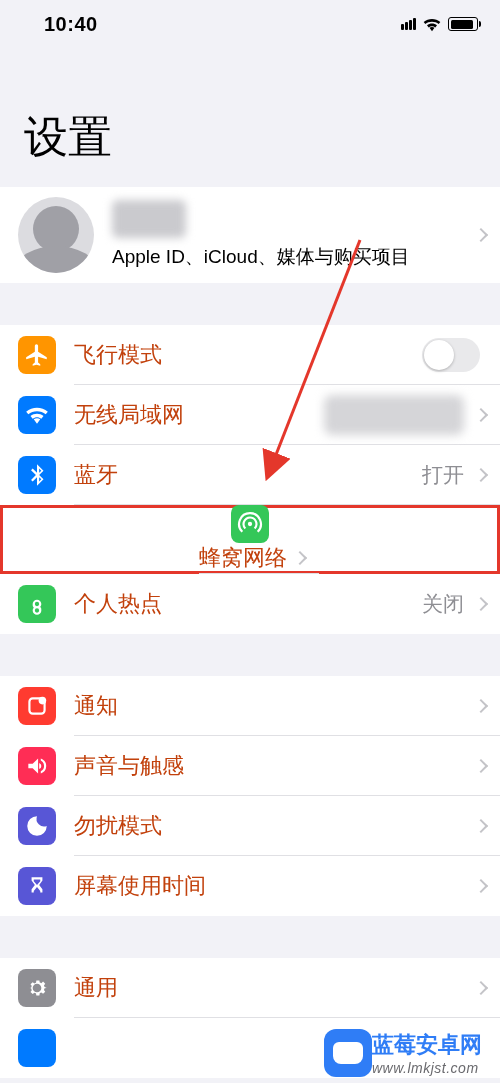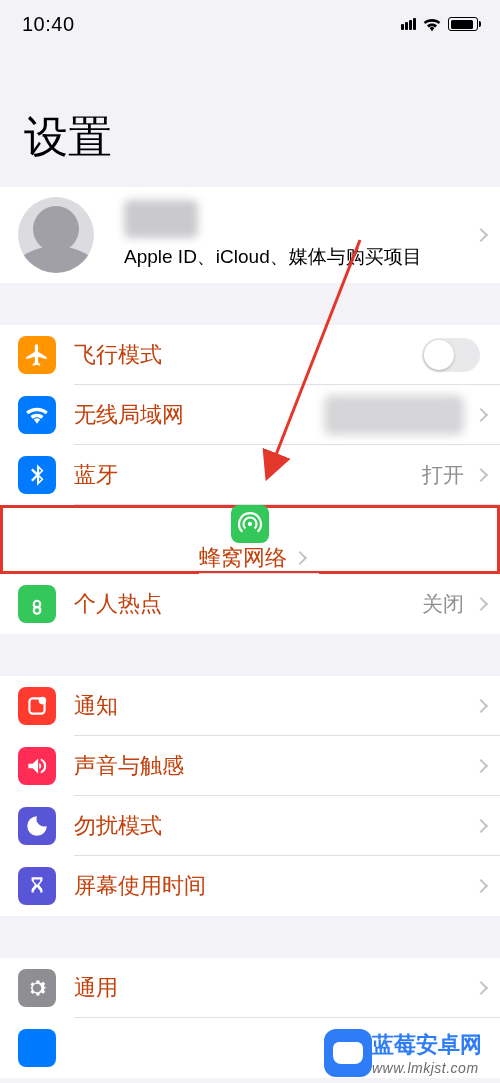--- a/index.html
+++ b/index.html
@@ -1,18 +1,18 @@
 <!DOCTYPE html>
 <html><head>
 <meta charset="utf-8">
 <style>
   * { margin: 0; padding: 0; box-sizing: border-box; }
   html, body { width: 500px; height: 1083px; font-family: -apple-system, "Helvetica Neue", Arial, sans-serif; background: #f2f2f7; overflow: hidden; position: relative; }
   .status-bar { height: 48px; display: flex; align-items: center; justify-content: space-between; padding: 0 22px; background: #f2f2f7; }
-  .status-time { font-size: 20px; font-weight: 400; letter-spacing: 0.5px; }
+  .status-time { font-size: 20px; font-weight: 700; letter-spacing: 0.5px; margin-left: 22px; }
   .status-right { display: flex; align-items: center; gap: 6px; }
   .signal-dots { display: flex; gap: 1px; align-items: flex-end; }
   .signal-dots span { width: 3px; background: #000; border-radius: 1px; display: inline-block; }
   .signal-dots span:nth-child(1){height:6px;} .signal-dots span:nth-child(2){height:8px;}
   .signal-dots span:nth-child(3){height:10px;} .signal-dots span:nth-child(4){height:12px;}
   .wifi-ic { width: 20px; height: 15px; }
   .battery-ic { width: 30px; height: 14px; border: 1.5px solid #000; border-radius: 3px; position: relative; }
   .battery-ic::after { content:""; position:absolute; right:-4px; top:3px; width:2.5px; height:6px; background:#000; border-radius:0 2px 2px 0; }
   .battery-fill { position:absolute; left:1.5px; top:1.5px; bottom:1.5px; width: 22px; background:#000; border-radius:1.5px; }
 
@@ -23,21 +23,21 @@
 
   .row { display: flex; align-items: center; min-height: 60px; padding-left: 18px; position: relative; }
   .row .icon-slot { width: 38px; height: 38px; border-radius: 8px; display:flex; align-items:center; justify-content:center; flex-shrink:0; margin-right:18px; }
   .row .content { flex: 1; display: flex; align-items: center; justify-content: space-between; height: 60px; padding-right: 14px; border-bottom: 1px solid #e0e0e4; }
   .row:last-child .content { border-bottom: none; }
   .row .label { font-size: 22px; color: #c2410c; }
   .row .value { font-size: 21px; color: #8e8e93; margin-right: 4px; }
   .chevron { width: 10px; height: 10px; border-right: 2.5px solid #c4c4c8; border-top: 2.5px solid #c4c4c8; transform: rotate(45deg); margin-left: 8px; flex-shrink:0; }
   .right-cluster { display:flex; align-items:center; }
 
-  .profile-row { min-height: 96px; padding: 10px 14px 10px 18px; display:flex; align-items:center; background:#fff;gap:12px; }
+  .profile-row { min-height: 96px; padding: 10px 14px 10px 18px; display:flex; align-items:center; background:#fff; }
   .avatar { width: 76px; height: 76px; border-radius: 50%; background:#dcdce0; display:flex; align-items:center; justify-content:center; flex-shrink:0; margin-right:18px; overflow:hidden;}
   .avatar .sil { width:46px; height:46px; border-radius:50%; background:#a0a0a6; position:relative; top:-6px;}
   .avatar .sil::after { content:""; position:absolute; top:40px; left:-18px; width:82px; height:50px; background:#a0a0a6; border-radius:50% 50% 0 0;}
   .profile-texts { flex:1; }
   .profile-name-blur { width: 74px; height: 38px; background: #cacace; border-radius: 6px; filter: blur(4px); margin-bottom: 6px; }
   .profile-sub { font-size: 19px; color:#000; }
   .profile-right { display:flex; align-items:center; }
 
   .toggle { width: 58px; height: 34px; background:#e9e9eb; border-radius: 17px; position:relative; flex-shrink:0; margin-right:6px;}
   .toggle .knob { position:absolute; left:2px; top:2px; width:30px; height:30px; background:#fff; border-radius:50%; box-shadow:0 1px 3px rgba(0,0,0,0.25);}

